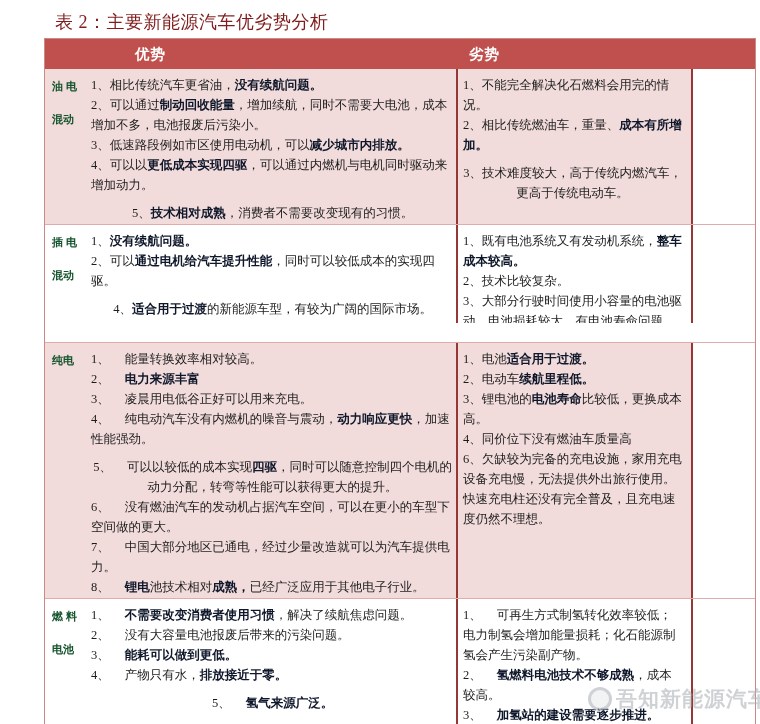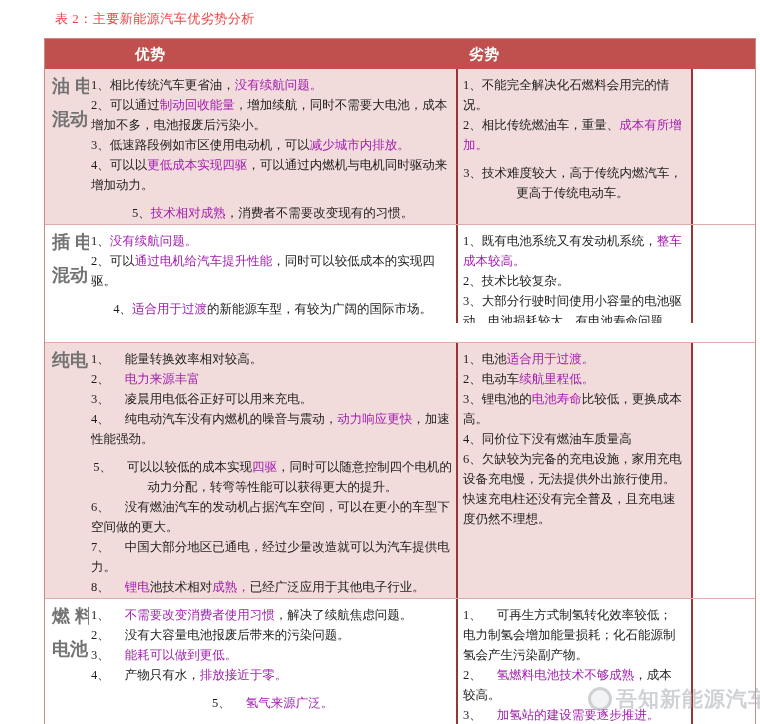--- a/index.html
+++ b/index.html
@@ -4,21 +4,21 @@
 <style>
   :root{
     --header-bg:#c0504d; --row-pink:#f2dcdb; --row-white:#ffffff;
     --border-outer:#c98985; --border-light:#e0aca9; --border-dark:#953735;
     --text:#1c1c1c; --wm:#a9aeb4;
   }
   *{margin:0;padding:0;box-sizing:border-box;}
   html,body{width:760px;height:724px;background:#ffffff;overflow:hidden;
     font-family:"Liberation Serif","DejaVu Serif",serif;color:var(--text);}
   .page{position:relative;width:760px;height:724px;background:#fff;}
-  .doc-title{position:absolute;left:55px;top:10px;font-size:13px;color:#ef4444;
+  .doc-title{position:absolute;left:55px;top:10px;font-size:18px;color:#7f1d1d;
     letter-spacing:.5px;font-weight:500;}
   .tbl{position:absolute;left:44px;top:38px;width:712px;
     border:1px solid var(--border-outer);background:#fff;}
   .hdr{display:flex;height:30px;background:var(--header-bg);align-items:center;
     font-family:"Liberation Sans","DejaVu Sans",sans-serif;}
   .hdr .hcell{color:#fff;font-weight:bold;font-size:14.5px;letter-spacing:1px;}
   .hdr .h-lab{width:44px;}
   .hdr .h-adv{width:367px;padding-left:46px;}
   .hdr .h-dis{width:237px;padding-left:13px;}
   .row{display:flex;overflow:hidden;border-top:1px solid var(--border-light);}
@@ -26,32 +26,32 @@
   .row.pink .cell{background:var(--row-pink);}
   .row.white .cell{background:var(--row-white);}
   .row .fill-cell{background:#ffffff !important;}
   #tbody .row:nth-child(1){height:155px;}
   #tbody .row:nth-child(2){height:99px;}
   #tbody .row:nth-child(3){height:256px;margin-top:19px;}
   #tbody .row:nth-child(4){height:134px;}
   .cell{overflow:hidden;}
   .label-cell{width:44px;padding:7px 0 0 7px;
     font-family:"Liberation Sans","DejaVu Sans",sans-serif;}
-  .label-cell .lab{font-size:18px;font-weight:bold;color:#737373;line-height:20px;
+  .label-cell .lab{font-size:11px;font-weight:bold;color:#14532d;line-height:20px;
     margin-bottom:13px;white-space:nowrap;}
   .text-cell{padding-top:6px;font-size:12.5px;line-height:20px;}
   .advantages-cell{width:367px;padding-left:2px;padding-right:2px;}
   .disadvantages-cell{width:237px;padding-left:5px;padding-right:9px;
     border-left:2px solid var(--border-dark);border-right:2px solid var(--border-dark);}
   .fill-cell{width:62px;}
   .item{margin:0;}
   .item.sp{margin-top:8px;text-align:center;}
   .item .num{font-weight:normal;}
   .gap .item .num{margin-right:15px;}
-  .item .b{font-weight:normal;color:#a21caf;}
+  .item .b{font-weight:bold;color:#0f172a;}
   .watermark{position:absolute;left:588px;top:685px;display:flex;align-items:center;
     opacity:.55;z-index:5;font-family:"Liberation Sans","DejaVu Sans",sans-serif;}
   .wm-logo{width:24px;height:24px;border-radius:50%;border:3px solid var(--wm);
     background:#e8eaec;margin-right:4px;}
   .wm-text{font-size:21px;font-weight:bold;color:var(--wm);letter-spacing:1px;
     white-space:nowrap;}
 </style>
 </head>
 <body>
 

